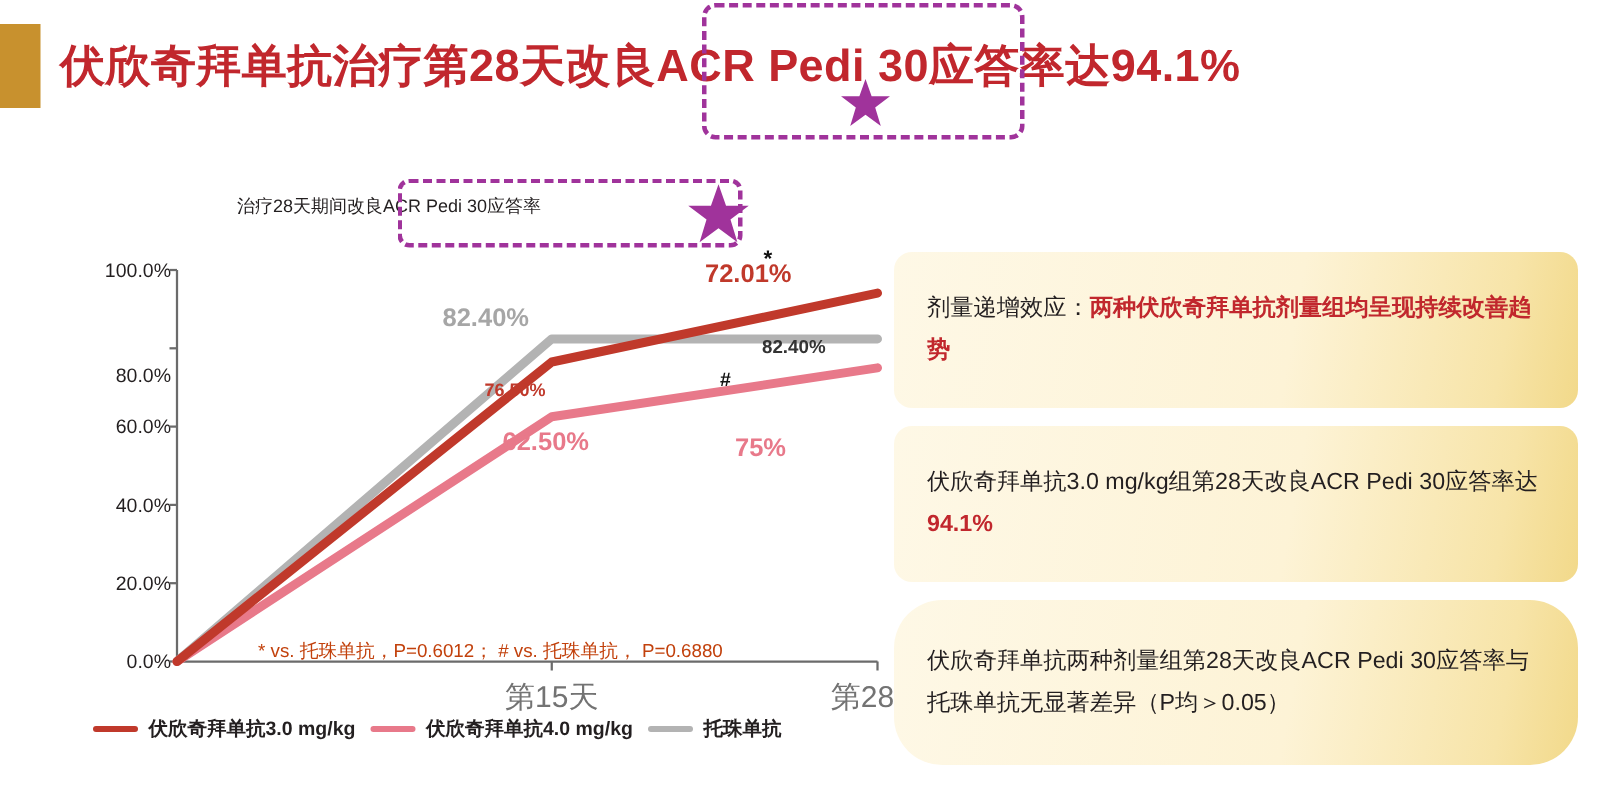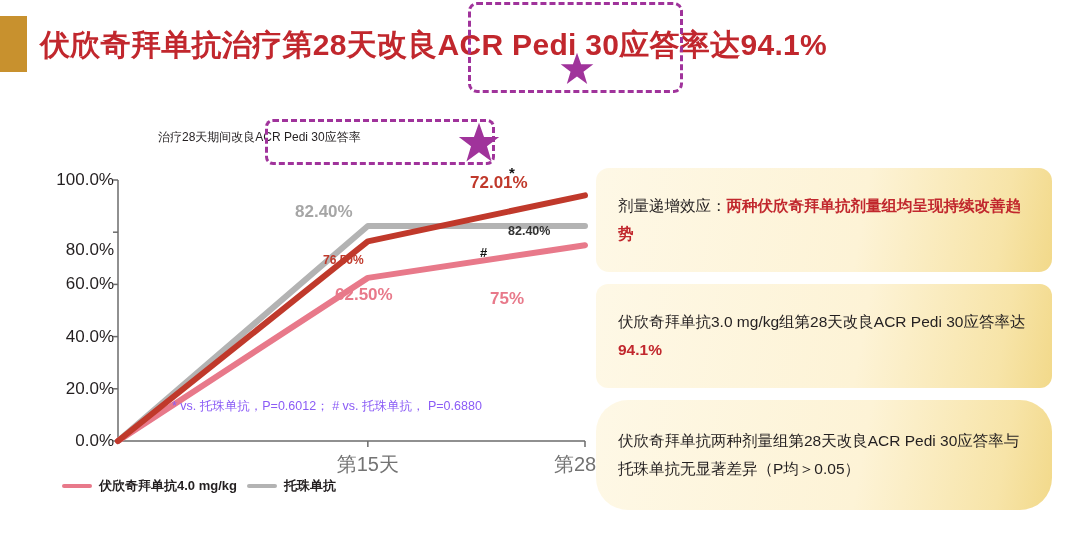--- a/index.html
+++ b/index.html
@@ -33,62 +33,62 @@
   #subtitle-dash-box{
     position:absolute;left:225px;top:14px;width:230px;height:46px;
     border:3px dashed #A0339B;border-radius:8px;box-sizing:border-box;
   }
   #subtitle-star{position:absolute;left:418px;top:17px;width:42px;height:42px;}
 
   #plot{position:absolute;left:0;top:0;width:560px;height:410px;}
 
   .ytick{
     position:absolute;right:0;width:70px;text-align:right;
-    font-size:17px;color:#231f20;transform:translateY(-50%);
+    font-size:13px;color:#231f20;transform:translateY(-50%);
   }
   #ylabels{position:absolute;left:0;top:0;width:74px;height:410px;}
 
   .xtick{
     position:absolute;font-size:20px;color:#737373;font-weight:normal;
     transform:translateX(-50%);white-space:nowrap;
   }
 
   .dlabel{position:absolute;white-space:nowrap;font-weight:bold;}
   #lbl-9410{left:430px;top:68px;font-size:17px;color:#C0392B;}
   #lbl-star-mark{left:469px;top:59px;font-size:15px;color:#111;font-weight:bold;}
   #lbl-8240-top{left:255px;top:97px;font-size:17px;color:#A6A6A6;}
   #lbl-8240-right{left:468px;top:119px;font-size:12.5px;color:#333;}
   #lbl-7650{left:283px;top:148px;font-size:12px;color:#C0392B;}
   #lbl-6250{left:295px;top:180px;font-size:17px;color:#E8798A;}
   #lbl-75{left:450px;top:152px;font-size:17px;color:#E8798A;margin-top:32px;}
   #lbl-hash{left:440px;top:140px;font-size:13px;color:#111;font-weight:bold;}
 
   #footnote{
-    position:absolute;left:132px;top:293px;font-size:12.5px;color:#8b5cf6;
+    position:absolute;left:132px;top:321px;font-size:12.5px;color:#c2410c;
     white-space:nowrap;
   }
 
   #legend{
     position:absolute;left:22px;top:372px;width:540px;
     display:flex;align-items:center;gap:10px;font-size:13px;
     color:#231f20;font-weight:bold;white-space:nowrap;
   }
   .lg-item{display:flex;align-items:center;gap:7px;}
   .lg-swatch{display:inline-block;width:30px;height:4px;border-radius:2px;}
 
   
   .card{
     position:absolute;left:596px;width:456px;border-radius:12px;
     background:linear-gradient(100deg,#FEF8E6 0%,#FDF3D6 58%,#F7E4A8 88%,#F2D98A 100%);
     box-sizing:border-box;padding:16px 22px;
     display:flex;align-items:center;
   }
   .card-text{font-size:15.5px;line-height:1.78;color:#231f20;}
   .hl{color:#C1272D;font-weight:bold;}
-  #card-1{top:168px;height:104px;border-radius:13px;}
+  #card-1{top:168px;height:104px;}
   #card-2{top:284px;height:104px;}
   #card-3{top:400px;height:110px;border-radius:32px;}
 </style>
 </head>
 <body>
 
 <div id="gold-bar"></div>
 <div id="title">伏欣奇拜单抗治疗第28天改良ACR Pedi 30应答率达94.1%</div>
 <div id="title-dash-box"></div>
 <svg id="title-star" viewBox="0 0 100 100">
@@ -138,20 +138,24 @@
   <div class="dlabel" id="lbl-8240-right">82.40%</div>
   <div class="dlabel" id="lbl-7650">76.50%</div>
   <div class="dlabel" id="lbl-6250">62.50%</div>
   <div class="dlabel" id="lbl-hash">#</div>
   <div class="dlabel" id="lbl-75">75%</div>
 
   <div id="footnote">* vs. 托珠单抗，P=0.6012；  # vs. 托珠单抗， P=0.6880</div>
 
   <div id="legend">
       <div class="lg-item">
+        <span class="lg-swatch" style="background: rgb(192, 57, 43);"></span>
+        <span>伏欣奇拜单抗3.0 mg/kg</span>
+      </div>
+      <div class="lg-item">
         <span class="lg-swatch" style="background: rgb(232, 121, 138);"></span>
         <span>伏欣奇拜单抗4.0 mg/kg</span>
       </div>
       <div class="lg-item">
         <span class="lg-swatch" style="background: rgb(179, 179, 179);"></span>
         <span>托珠单抗</span>
       </div>
     </div>
 <div class="xtick" style="left: 327.845px; top: 346px;">第15天</div>
     <div class="xtick" style="left: 545px; top: 346px;">第28天</div>

